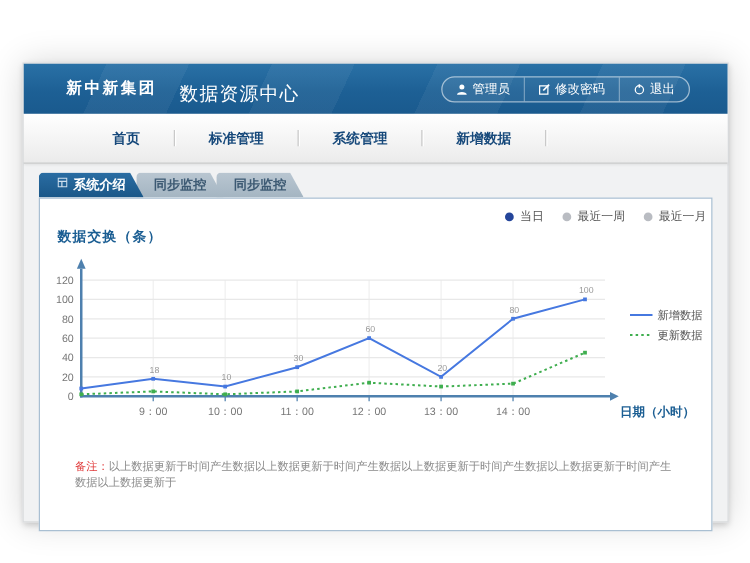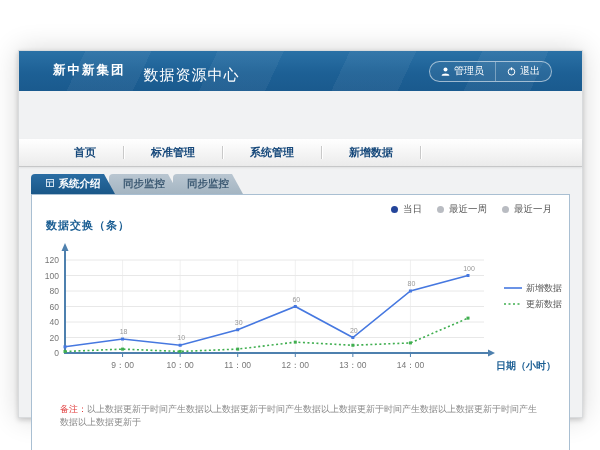--- a/index.html
+++ b/index.html
@@ -34,25 +34,24 @@
     margin-left:auto; margin-right:30px; height:21px;
     border:1px solid rgba(255,255,255,0.55); border-radius:11px;
     display:flex; align-items:center; color:#fff; font-size:10px; z-index:1;
     background:rgba(255,255,255,0.06);
   }
   .hdr-btn { display:flex; align-items:center; gap:4px; padding:0 11px; height:100%; cursor:pointer; }
   .hdr-btn + .hdr-btn { border-left:1px solid rgba(255,255,255,0.35); }
   .hdr-btn svg { display:block; }
   
   .nav {
-    height:28px; background:linear-gradient(180deg,#ffffff,#ebebeb);
+    height:40px; background:linear-gradient(180deg,#ffffff,#ebebeb);
     border-bottom:1px solid #c6c7c8;
-    display:flex; align-items:center; padding-left:28px;
+    display:flex; align-items:center; padding-left:44px;
     box-shadow:0 1px 2px rgba(0,0,0,0.07);
-    margin-top:48px;
   }
   .nav-item { font-size:11px; font-weight:bold; color:#17497b; padding:0 27px; cursor:pointer; white-space:nowrap; }
   .nav-sep { width:1px; height:13px; background:#c9c9c9; box-shadow:1px 0 0 #ffffff; }
   
   .tabs { display:flex; margin:7px 0 0 12px; height:20px; position:relative; z-index:5; }
   .tab {
     height:20px; display:flex; align-items:center; justify-content:center; gap:5px;
     font-size:10.5px; font-weight:bold; cursor:pointer;
     clip-path:polygon(0 0, calc(100% - 11px) 0, 100% 100%, 0 100%);
     border-top-left-radius:4px;
@@ -66,21 +65,21 @@
     width:70px; margin-left:-6px; color:#3d5a73;
     background:linear-gradient(180deg,#b9c6d1,#a4b5c2);
   }
   .tab.z2{ z-index:2; } .tab.z1{ z-index:1; }
   
   .panel {
     position:relative; margin:0 12px; height:267px;
     background:#fff; border:1px solid #a9bfd2;
   }
   .chart-title { position:absolute; left:14px; top:23px; font-size:11px; font-weight:bold; color:#1b5e93; letter-spacing:1px;font-family:Liberation Serif, serif; }
-  .filters { position:absolute; right:17px; top:8px; display:flex; align-items:center; gap:15px; }
+  .filters { position:absolute; right:4px; top:8px; display:flex; align-items:center; gap:15px; }
   .filter { display:flex; align-items:center; gap:5px; cursor:pointer; }
   .radio-dot { width:7px; height:7px; border-radius:50%; background:#b9bcc2; }
   .filter.selected .radio-dot { background:#24459a; }
   .filter-label { font-size:9.5px; color:#555; }
   .chart-svg-wrap { position:absolute; inset:0; }
   .note { position:absolute; left:28px; top:208px; font-size:9px; line-height:1.4; width:480px; }
   .note-prefix { color:#e03a3a; }
   .note-text { color:#8a8a8a; }
 </style>
 </head>
@@ -95,20 +94,29 @@
     <div class="app-title">数据资源中心</div>
     <div class="hdr-right">
       <div class="hdr-btn">
         <span>
           <svg width="9" height="9" viewBox="0 0 9 9">
               <circle cx="4.5" cy="2.6" r="2" fill="#fff"></circle>
               <path d="M0.6,8.8 C0.6,5.8 8.4,5.8 8.4,8.8 Z" fill="#fff"></path>
             </svg>
         </span>
         <span>管理员</span>
+      </div>
+      <div class="hdr-btn">
+        <span>
+          <svg width="9" height="9" viewBox="0 0 9 9">
+              <rect x="0.7" y="1.7" width="6.6" height="6.6" fill="none" stroke="#fff" stroke-width="1"></rect>
+              <line x1="3.6" y1="5.4" x2="8.3" y2="0.7" stroke="#fff" stroke-width="1.4"></line>
+            </svg>
+        </span>
+        <span>修改密码</span>
       </div>
       <div class="hdr-btn">
         <span>
           <svg width="9" height="9" viewBox="0 0 9 9">
               <circle cx="4.5" cy="4.8" r="3.3" fill="none" stroke="#fff" stroke-width="1"></circle>
               <line x1="4.5" y1="0.3" x2="4.5" y2="3.2" stroke="#fff" stroke-width="1.3"></line>
             </svg>
         </span>
         <span>退出</span>
       </div>

